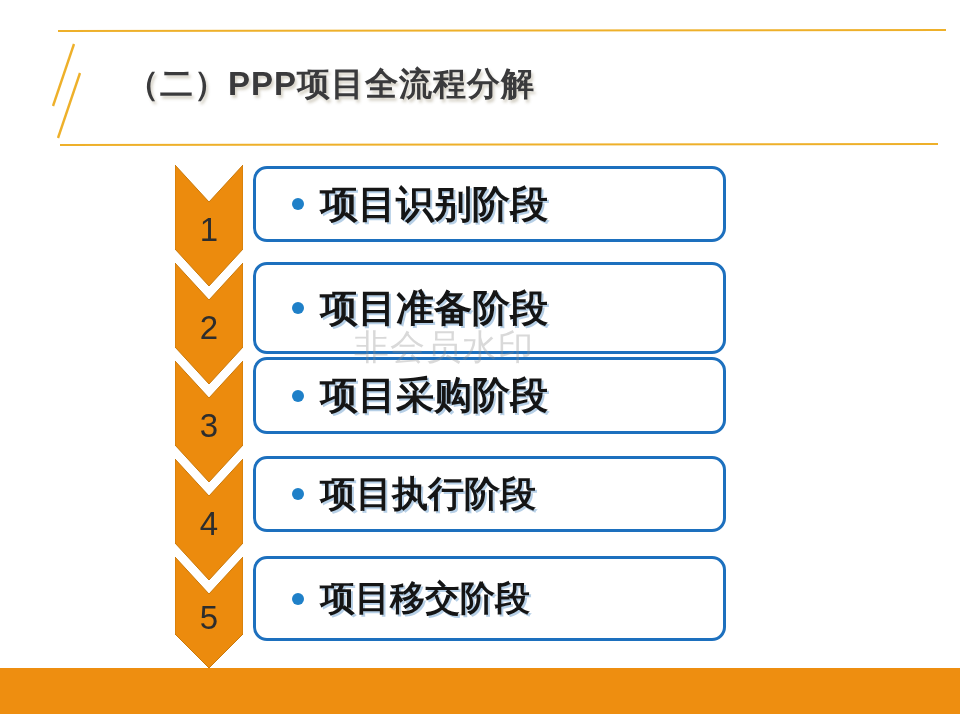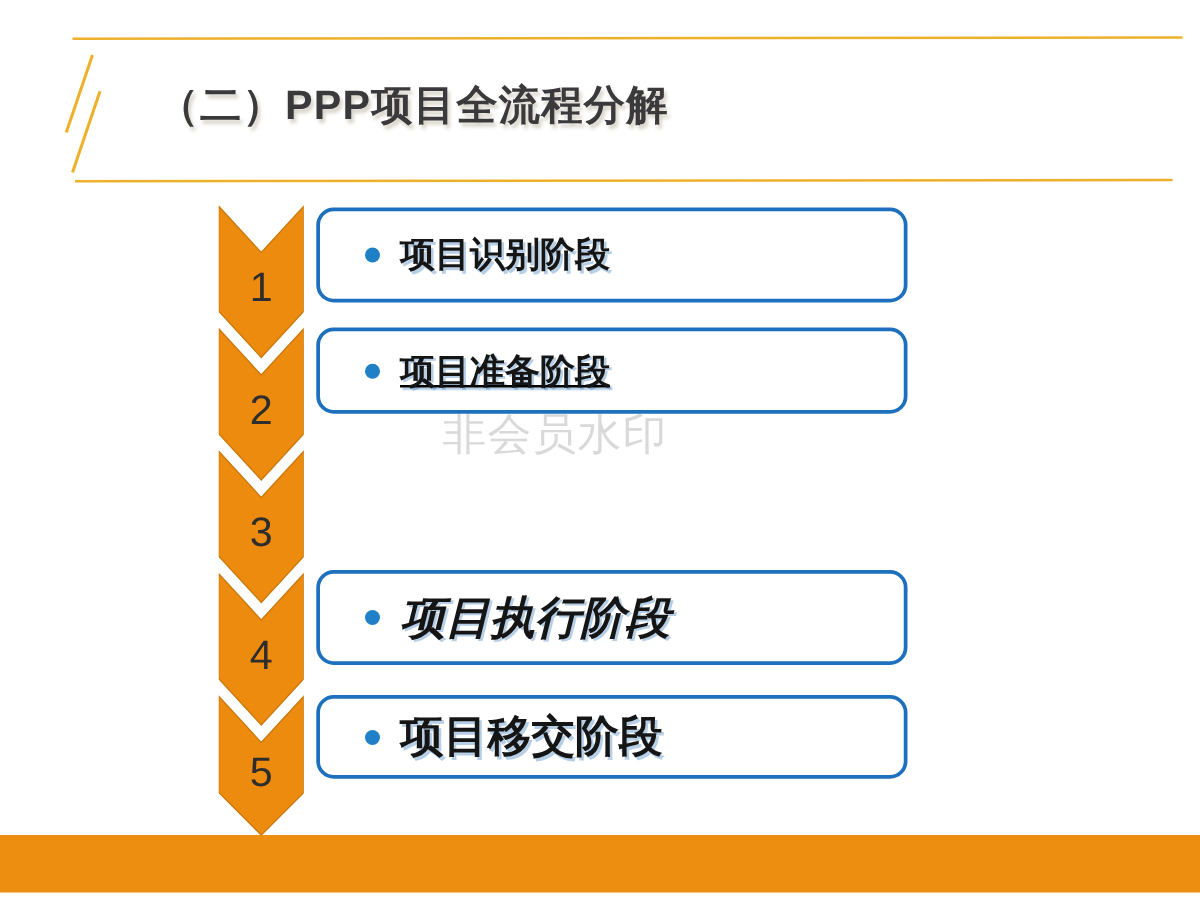--- a/index.html
+++ b/index.html
@@ -45,32 +45,32 @@
   }
   .bullet {
     width: 12px;
     height: 12px;
     border-radius: 50%;
     background: #1f80c8;
     flex: 0 0 auto;
     margin-right: 16px;
   }
   .stage-label {
-    font-size: 28px;
+    font-size: 38px;
     font-weight: bold;
     color: #151515;
     white-space: nowrap;
     text-shadow: 2px 2px 0 rgba(46, 117, 182, 0.35);
   }
   #stage-1 { top: 166px; height: 76px; }
-  #stage-2 { top: 262px; height: 69px; text-decoration: underline; }
+  #stage-2 { top: 262px; height: 92px; }
   #stage-3 { top: 357px; height: 77px; }
   #stage-4 { top: 456px; height: 76px; }
-  #stage-5 { top: 556px; height: 67px; }
-  #stage-4 .stage-label { font-size: 36px; font-style: italic; }
+  #stage-5 { top: 556px; height: 85px; }
+  #stage-4 .stage-label { font-size: 36px; }
   #stage-5 .stage-label { font-size: 35px; }
   .bottom-bar {
     position: absolute;
     left: 0;
     top: 668px;
     width: 960px;
     height: 46px;
     background: #ee8e10;
     z-index: 1;
   }
@@ -115,20 +115,24 @@
   </svg>
 
   <div class="stage" id="stage-1">
     <span class="bullet"></span>
     <span class="stage-label">项目识别阶段</span>
   </div>
   <div class="stage" id="stage-2">
     <span class="bullet"></span>
     <span class="stage-label">项目准备阶段</span>
   </div>
+  <div class="stage" id="stage-3">
+    <span class="bullet"></span>
+    <span class="stage-label">项目采购阶段</span>
+  </div>
   <div class="stage" id="stage-4">
     <span class="bullet"></span>
     <span class="stage-label">项目执行阶段</span>
   </div>
   <div class="stage" id="stage-5">
     <span class="bullet"></span>
     <span class="stage-label">项目移交阶段</span>
   </div>
 
   <div class="bottom-bar"></div>

